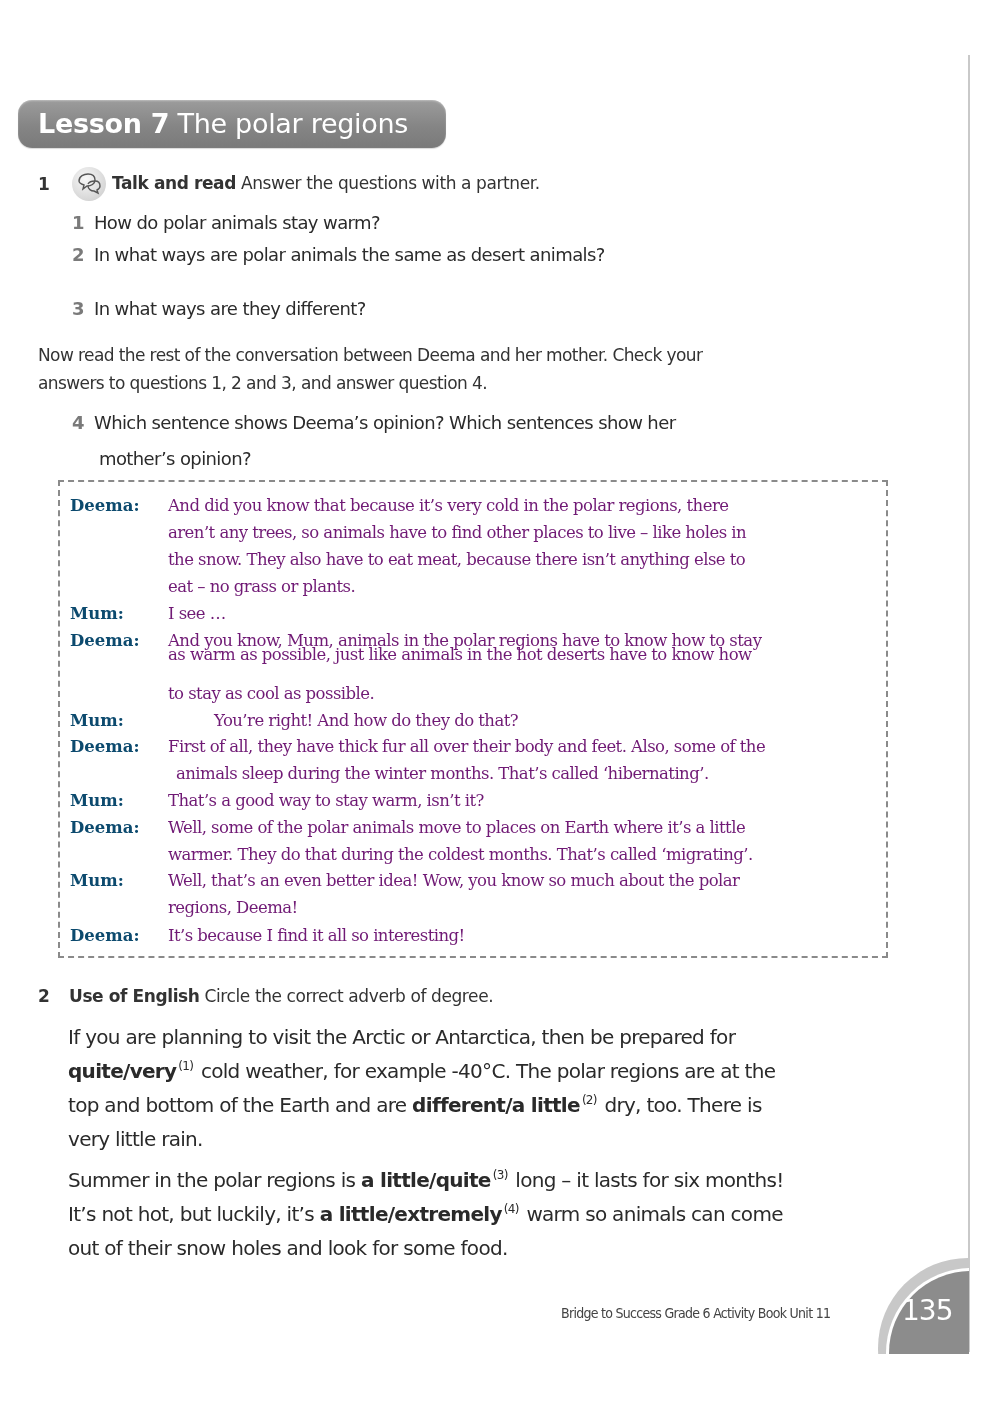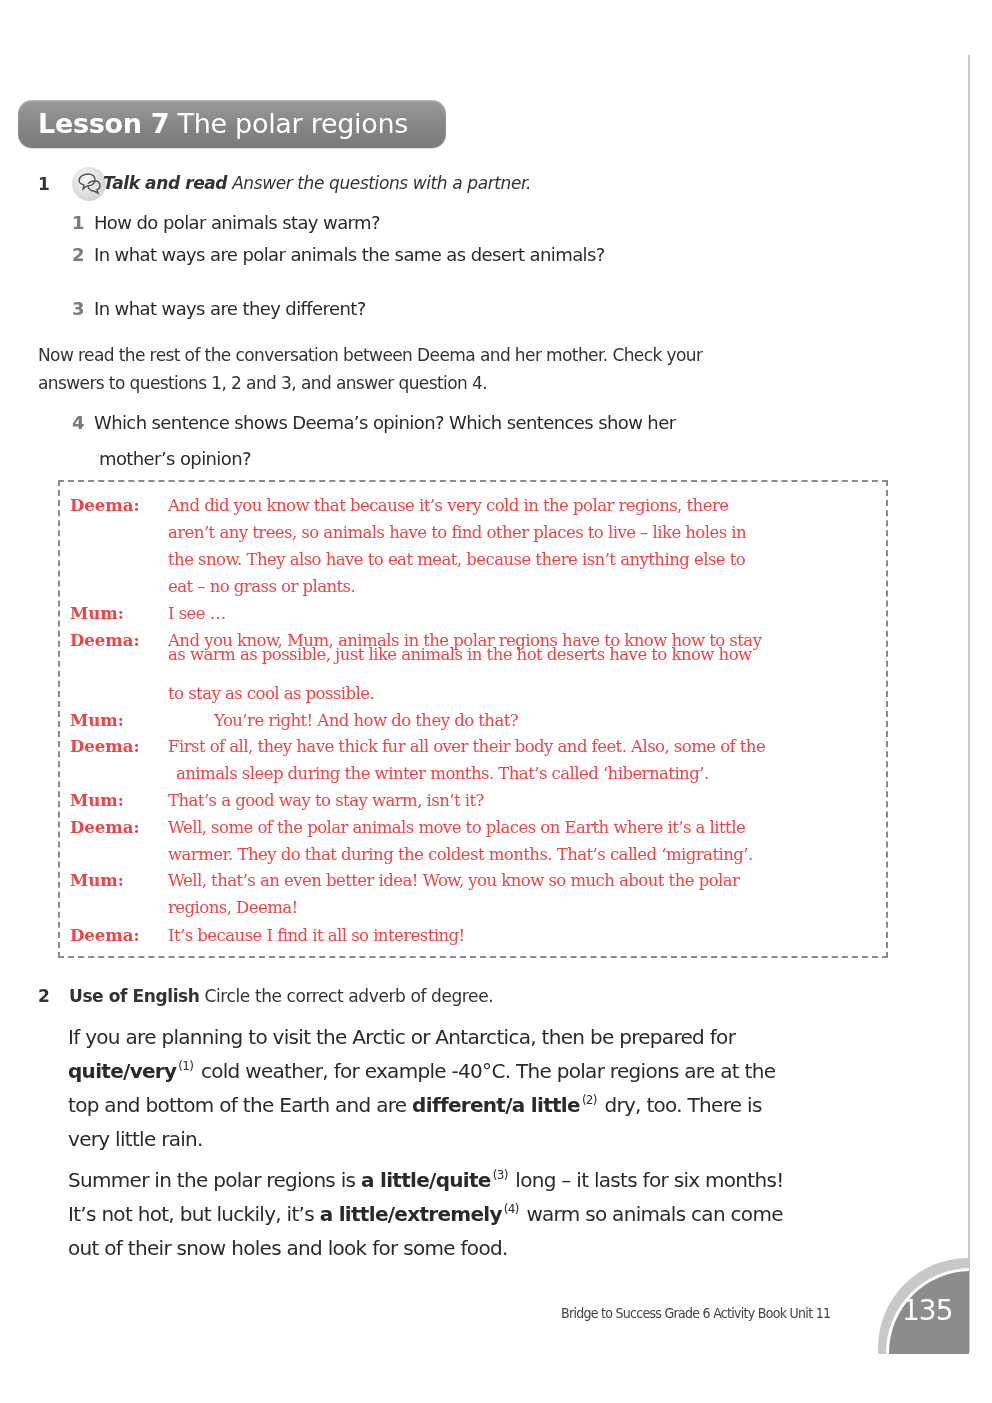--- a/index.html
+++ b/index.html
@@ -29,22 +29,22 @@
 
   .q-item { position: absolute; font-size: 18px; color: #2b2b2b; white-space: nowrap; font-family: "DejaVu Sans", sans-serif; letter-spacing: -0.6px; }
   .q-item .qn { color: #7a7a7a; font-weight: bold; margin-right: 10px; }
 
   .instruction { position: absolute; left: 38px; font-size: 17px; color: #333; white-space: nowrap; font-family: "DejaVu Sans", sans-serif; letter-spacing: -0.6px; }
 
   .dialogue-box {
     position: absolute; left: 58px; top: 480px; width: 830px; height: 478px;
     border: 2px dashed #8a8a8a; box-sizing: border-box;
   }
-  .dl-speaker { position: absolute; left: 70px; font-family: "DejaVu Serif", serif; font-size: 16.5px; font-weight: bold; color: #ef4444; }
-  .dl-text { position: absolute; left: 168px; font-family: "DejaVu Serif", serif; font-size: 16.5px; color: #ef4444; white-space: nowrap; letter-spacing: -0.55px; }
+  .dl-speaker { position: absolute; left: 70px; font-family: "DejaVu Serif", serif; font-size: 16.5px; font-weight: bold; color: #0c4a6e; }
+  .dl-text { position: absolute; left: 168px; font-family: "DejaVu Serif", serif; font-size: 16.5px; color: #701a75; white-space: nowrap; letter-spacing: -0.55px; }
 
   .para { position: absolute; left: 68px; font-family: "DejaVu Sans", sans-serif; font-size: 20px; color: #2a2a2a; white-space: nowrap; letter-spacing: -0.7px; }
   .para b { font-weight: bold; }
   .para sup { font-size: 12px; vertical-align: 8px; margin: 0 2px; }
 
   .footer-text { position: absolute; left: 561px; top: 1305px; font-family: "DejaVu Sans", sans-serif; font-size: 14px; color: #444; white-space: nowrap; letter-spacing: -0.8px; transform: scaleX(0.9); transform-origin: left; }
   .page-badge { position: absolute; left: 878px; top: 1258px; width: 91px; height: 96px; overflow: hidden; }
   .badge-outer { position: absolute; left: 0; top: 0; width: 180px; height: 180px; border-radius: 50%; background: #c8c8c8; }
   .badge-inner { position: absolute; left: 8px; top: 10px; width: 170px; height: 170px; border-radius: 50%; background: #8c8c8c; border-left: 3px solid #fff; border-top: 3px solid #fff; box-sizing: border-box; }
   .badge-num { position: absolute; left: 24px; top: 36px; font-family: "DejaVu Sans", sans-serif; font-size: 28px; color: #ffffff; letter-spacing: -1px; }
@@ -59,21 +59,21 @@
   <span>The polar regions</span>
 </div>
 
 <div class="ex-num" style="left:38px; top:174px;">1</div>
 <div class="talk-icon">
   <svg width="26" height="24" viewBox="0 0 26 24">
     <path d="M3 9 C3 4,8 2,12 2 C16 2,19 4,19 8 C19 12,15 14,11 14 L7 17 L8 13 C5 12,3 11,3 9 Z" fill="none" stroke="#555" stroke-width="1.4"></path>
     <path d="M12 12 C13 10,16 9,19 9 C22 9,24 11,24 14 C24 16,23 17,21 18 L22 21 L18 19 C15 19,12 17,12 14" fill="none" stroke="#555" stroke-width="1.4"></path>
   </svg>
 </div>
-<div class="ex-head" style="left:103px; top:173px;font-style:italic;">
+<div class="ex-head" style="left:112px; top:173px;">
   <span class="ex-label">Talk and read</span>
   <span>Answer the questions with a partner.</span>
 </div>
 
 <div class="q-item" style="left:72px; top:212px;">
   <span class="qn">1</span><span>How do polar animals stay warm?</span>
 </div>
 <div class="q-item" style="left:72px; top:244px;text-align:center;">
   <span class="qn">2</span><span>In what ways are polar animals the same as desert animals?</span>
 </div>

